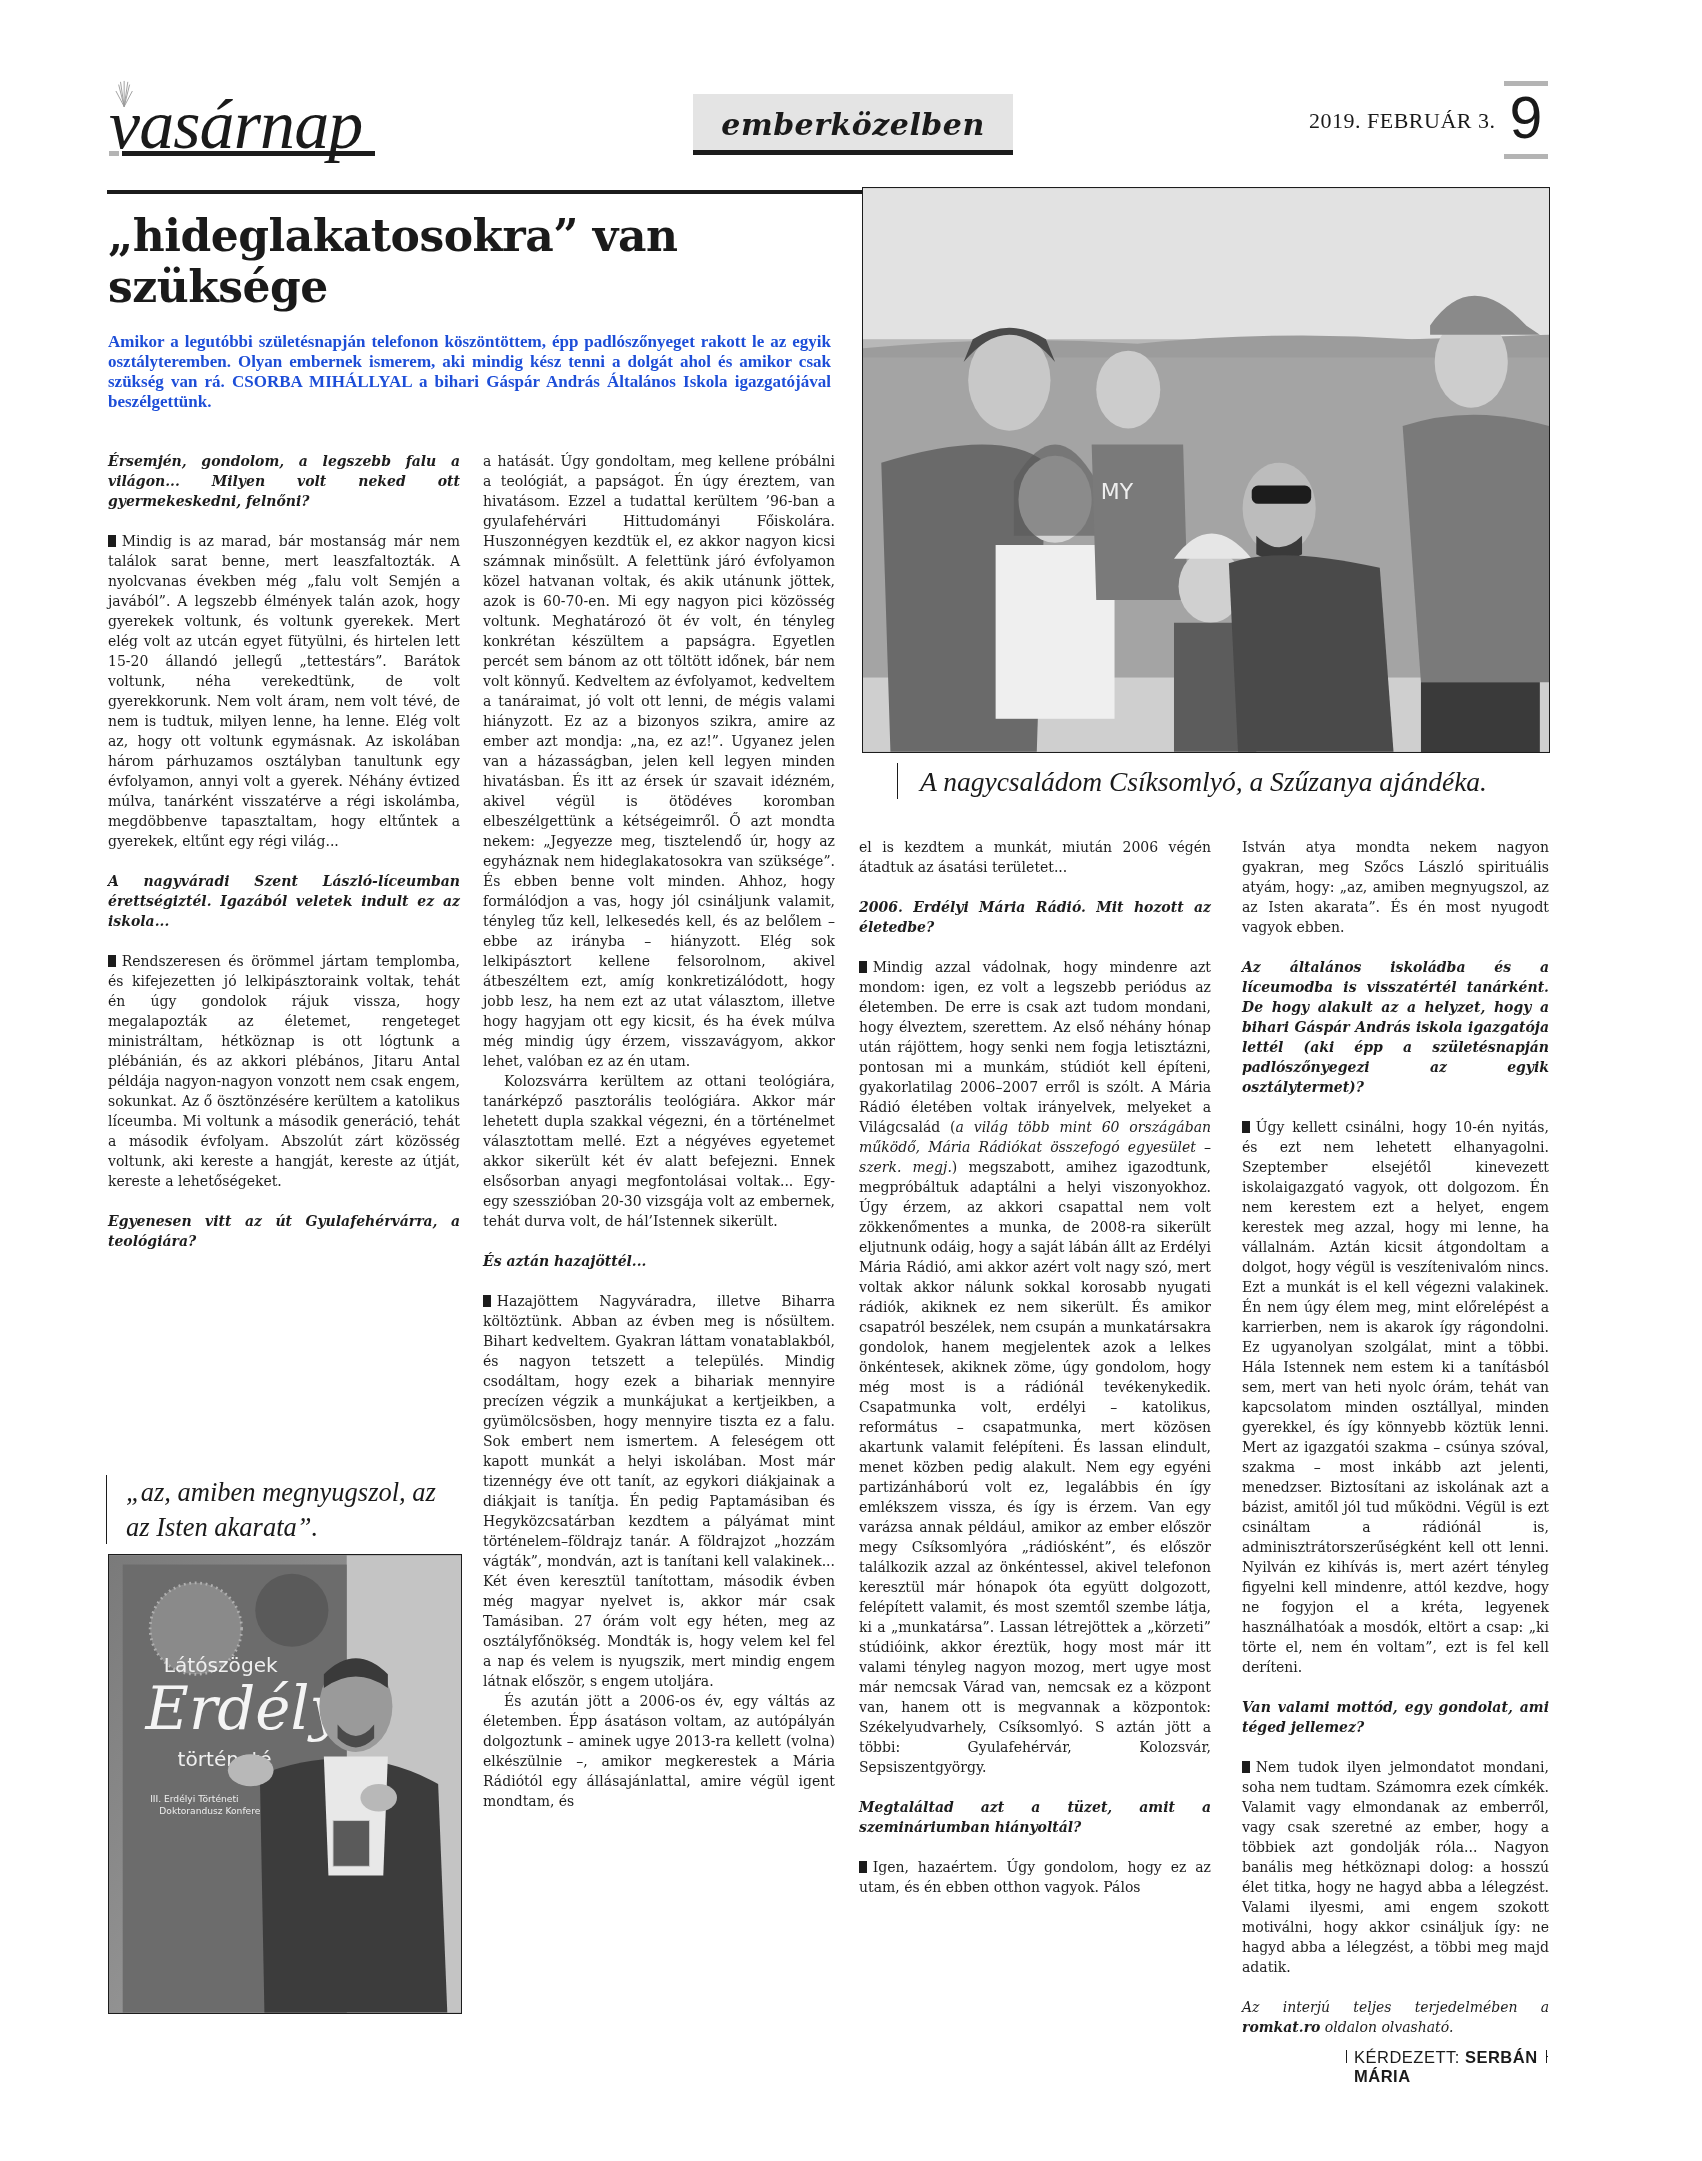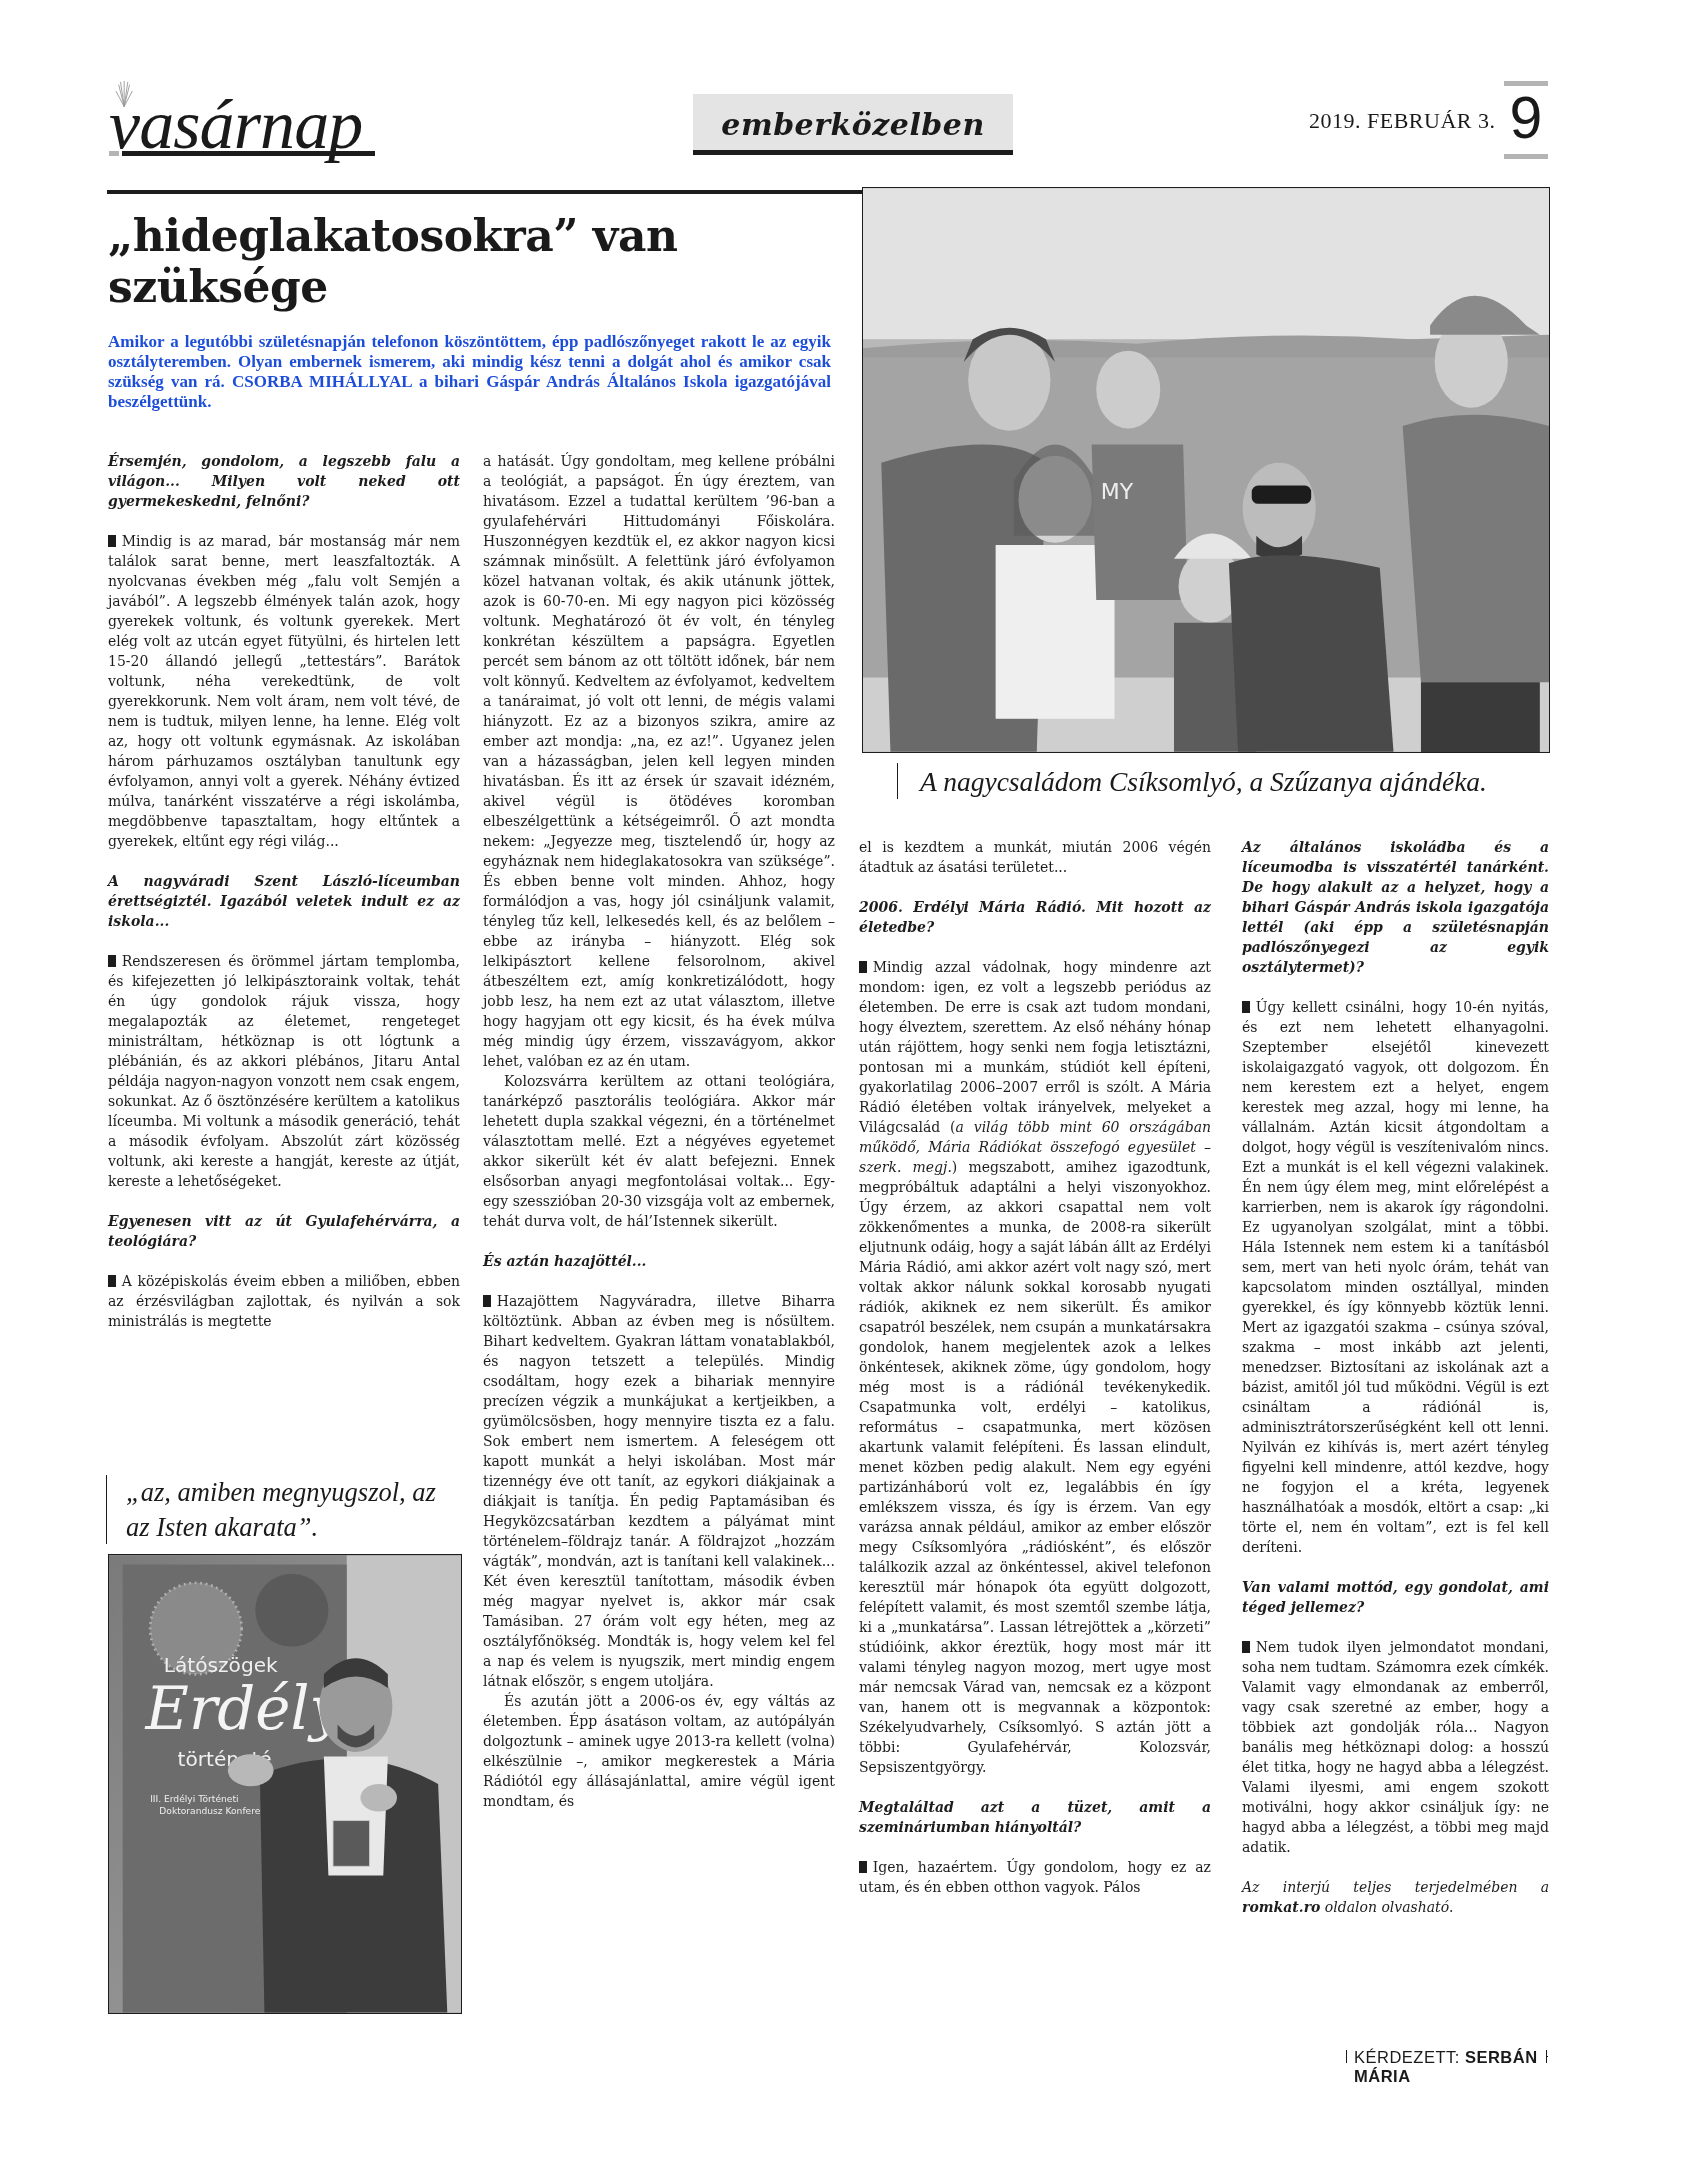--- a/index.html
+++ b/index.html
@@ -112,21 +112,20 @@
   <div>„hideglakatosokra” van szüksége</div>
 </div>
 <div id="lead" class="abs">Amikor a legutóbbi születésnapján telefonon köszöntöttem, épp padlószőnyeget rakott le az egyik osztályteremben. Olyan embernek ismerem, aki mindig kész tenni a dolgát ahol és amikor csak szükség van rá. CSORBA MIHÁLLYAL a bihari Gáspár András Általános Iskola igazgatójával beszélgettünk.</div>
 
 <div id="col1" class="col">
   <p class="q">Érsemjén, gondolom, a legszebb falu a világon... Milyen volt neked ott gyermekeskedni, felnőni?</p>
   <p><span class="sq"></span><span>Mindig is az marad, bár mostanság már nem találok sarat benne, mert leaszfaltozták. A nyolcvanas években még „falu volt Semjén a javából”. A legszebb élmények talán azok, hogy gyerekek voltunk, és voltunk gyerekek. Mert elég volt az utcán egyet fütyülni, és hirtelen lett 15-20 állandó jellegű „tettestárs”. Barátok voltunk, néha verekedtünk, de volt gyerekkorunk. Nem volt áram, nem volt tévé, de nem is tudtuk, milyen lenne, ha lenne. Elég volt az, hogy ott voltunk egymásnak. Az iskolában három párhuzamos osztályban tanultunk egy évfolyamon, annyi volt a gyerek. Néhány évtized múlva, tanárként visszatérve a régi iskolámba, megdöbbenve tapasztaltam, hogy eltűntek a gyerekek, eltűnt egy régi világ...</span></p>
   <p class="q">A nagyváradi Szent László-líceumban érettségiztél. Igazából veletek indult ez az iskola...</p>
   <p><span class="sq"></span><span>Rendszeresen és örömmel jártam templomba, és kifejezetten jó lelkipásztoraink voltak, tehát én úgy gondolok rájuk vissza, hogy megalapozták az életemet, rengeteget ministráltam, hétköznap is ott lógtunk a plébánián, és az akkori plébános, Jitaru Antal példája nagyon-nagyon vonzott nem csak engem, sokunkat. Az ő ösztönzésére kerültem a katolikus líceumba. Mi voltunk a második generáció, tehát a második évfolyam. Abszolút zárt közösség voltunk, aki kereste a hangját, kereste az útját, kereste a lehetőségeket.</span></p>
   <p class="q">Egyenesen vitt az út Gyulafehérvárra, a teológiára?</p>
-  <p class="cont"><span class="sq"></span><span>A középiskolás éveim ebben a miliőben, ebben az érzésvilágban zajlottak, és nyilván a sok ministrálás is megtette</span></p>
 </div>
 
 <div id="pullquote" class="abs">
   <span>„az, amiben megnyugszol, az az Isten akarata”.</span>
 </div>
 
 <div id="photo-speaker" class="abs" title="Csorba Mihály speaking in front of a Látószögek Erdély történeté conference banner">
   <svg width="352" height="458" viewBox="0 0 770 1000">
     <defs>
       <linearGradient id="bgS" x1="0" y1="0" x2="1" y2="1">
@@ -204,20 +203,21 @@
 
 <div id="col3" class="col">
   <p>el is kezdtem a munkát, miután 2006 végén átadtuk az ásatási területet...</p>
   <p class="q">2006. Erdélyi Mária Rádió. Mit hozott az életedbe?</p>
   <p><span class="sq"></span><span>Mindig azzal vádolnak, hogy mindenre azt mondom: igen, ez volt a legszebb periódus az életemben. De erre is csak azt tudom mondani, hogy élveztem, szerettem. Az első néhány hónap után rájöttem, hogy senki nem fogja letisztázni, pontosan mi a munkám, stúdiót kell építeni, gyakorlatilag 2006–2007 erről is szólt. A Mária Rádió életében voltak irányelvek, melyeket a Világcsalád (</span><span class="it">a világ több mint 60 országában működő, Mária Rádiókat összefogó egyesület – szerk. megj.</span><span>) megszabott, amihez igazodtunk, megpróbáltuk adaptálni a helyi viszonyokhoz. Úgy érzem, az akkori csapattal nem volt zökkenőmentes a munka, de 2008-ra sikerült eljutnunk odáig, hogy a saját lábán állt az Erdélyi Mária Rádió, ami akkor azért volt nagy szó, mert voltak akkor nálunk sokkal korosabb nyugati rádiók, akiknek ez nem sikerült. És amikor csapatról beszélek, nem csupán a munkatársakra gondolok, hanem megjelentek azok a lelkes önkéntesek, akiknek zöme, úgy gondolom, hogy még most is a rádiónál tevékenykedik. Csapatmunka volt, erdélyi – katolikus, református – csapatmunka, mert közösen akartunk valamit felépíteni. És lassan elindult, menet közben pedig alakult. Nem egy egyéni partizánháború volt ez, legalábbis én így emlékszem vissza, és így is érzem. Van egy varázsa annak például, amikor az ember először megy Csíksomlyóra „rádiósként”, és először találkozik azzal az önkéntessel, akivel telefonon keresztül már hónapok óta együtt dolgozott, felépített valamit, és most szemtől szembe látja, ki a „munkatársa”. Lassan létrejöttek a „körzeti” stúdióink, akkor éreztük, hogy most már itt valami tényleg nagyon mozog, mert ugye most már nemcsak Várad van, nemcsak ez a központ van, hanem ott is megvannak a központok: Székelyudvarhely, Csíksomlyó. S aztán jött a többi: Gyulafehérvár, Kolozsvár, Sepsiszentgyörgy.</span></p>
   <p class="q">Megtaláltad azt a tüzet, amit a szemináriumban hiányoltál?</p>
   <p class="cont"><span class="sq"></span><span>Igen, hazaértem. Úgy gondolom, hogy ez az utam, és én ebben otthon vagyok. Pálos</span></p>
 </div>
 
 <div id="col4" class="col">
+  <p>István atya mondta nekem nagyon gyakran, meg Szőcs László spirituális atyám, hogy: „az, amiben megnyugszol, az az Isten akarata”. És én most nyugodt vagyok ebben.</p>
   <p class="q">Az általános iskoládba és a líceumodba is visszatértél tanárként. De hogy alakult az a helyzet, hogy a bihari Gáspár András iskola igazgatója lettél (aki épp a születésnapján padlószőnyegezi az egyik osztálytermet)?</p>
   <p><span class="sq"></span><span>Úgy kellett csinálni, hogy 10-én nyitás, és ezt nem lehetett elhanyagolni. Szeptember elsejétől kinevezett iskolaigazgató vagyok, ott dolgozom. Én nem kerestem ezt a helyet, engem kerestek meg azzal, hogy mi lenne, ha vállalnám. Aztán kicsit átgondoltam a dolgot, hogy végül is veszítenivalóm nincs. Ezt a munkát is el kell végezni valakinek. Én nem úgy élem meg, mint előrelépést a karrierben, nem is akarok így rágondolni. Ez ugyanolyan szolgálat, mint a többi. Hála Istennek nem estem ki a tanításból sem, mert van heti nyolc órám, tehát van kapcsolatom minden osztállyal, minden gyerekkel, és így könnyebb köztük lenni. Mert az igazgatói szakma – csúnya szóval, szakma – most inkább azt jelenti, menedzser. Biztosítani az iskolának azt a bázist, amitől jól tud működni. Végül is ezt csináltam a rádiónál is, adminisztrátorszerűségként kell ott lenni. Nyilván ez kihívás is, mert azért tényleg figyelni kell mindenre, attól kezdve, hogy ne fogyjon el a kréta, legyenek használhatóak a mosdók, eltört a csap: „ki törte el, nem én voltam”, ezt is fel kell deríteni.</span></p>
   <p class="q">Van valami mottód, egy gondolat, ami téged jellemez?</p>
   <p><span class="sq"></span><span>Nem tudok ilyen jelmondatot mondani, soha nem tudtam. Számomra ezek címkék. Valamit vagy elmondanak az emberről, vagy csak szeretné az ember, hogy a többiek azt gondolják róla... Nagyon banális meg hétköznapi dolog: a hosszú élet titka, hogy ne hagyd abba a lélegzést. Valami ilyesmi, ami engem szokott motiválni, hogy akkor csináljuk így: ne hagyd abba a lélegzést, a többi meg majd adatik.</span></p>
   <p class="cont it"><span>Az interjú teljes terjedelmében a </span><span class="bd">romkat.ro</span><span> oldalon olvasható.</span></p>
 </div>
 
 <div id="byline" class="abs">
   <div class="tick" style="left:120px"></div>
   <div class="lbl"><span>KÉRDEZETT: </span><b>SERBÁN MÁRIA</b></div>

